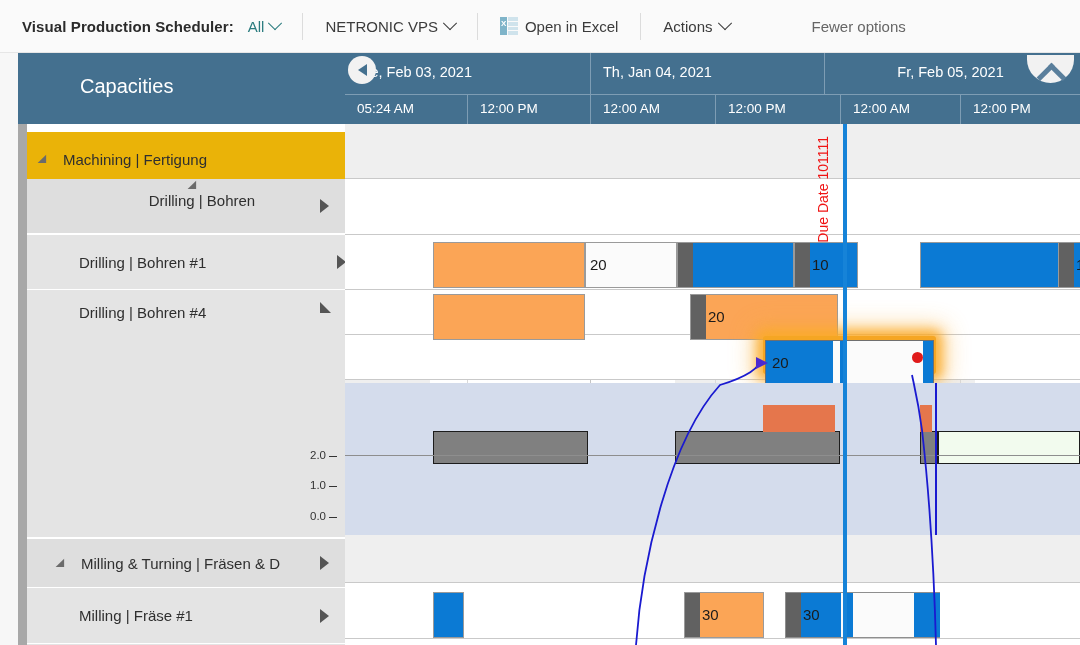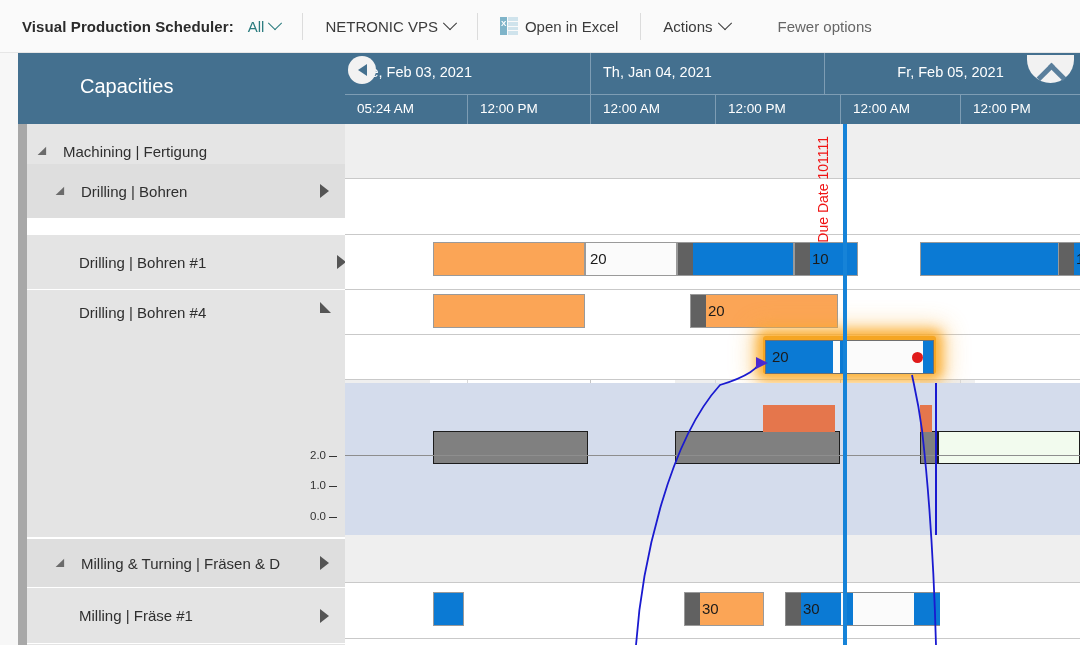--- a/index.html
+++ b/index.html
@@ -39,21 +39,21 @@
   #side-rail{position:absolute;left:18px;top:71px;width:9px;height:521px;background:#a8a8a8;}
   #side-rail2{position:absolute;left:0;top:0;width:18px;height:592px;background:#f7f7f7;}
 
   .srow{position:absolute;left:27px;box-sizing:border-box;display:flex;align-items:center;}
   .srow .tri{width:13px;height:13px;flex:0 0 13px;margin-right:9px;position:relative;}
   .tri-down:after{content:"";position:absolute;left:0;top:2px;border-left:6px solid #6b6b6b;border-top:6px solid transparent;border-bottom:6px solid transparent;transform:rotate(45deg);}
   .tri-play{position:absolute;right:16px;top:50%;margin-top:-7px;width:0;height:0;border-left:9px solid #555;border-top:7px solid transparent;border-bottom:7px solid transparent;cursor:pointer;}
   .tri-collapse{position:absolute;right:14px;top:50%;margin-top:-6px;width:0;height:0;border-left:11px solid #555;border-top:11px solid transparent;cursor:pointer;transform:rotate(0deg);}
   .slabel{font-size:15px;color:#2f2f2f;white-space:nowrap;overflow:hidden;}
 
-  .lvl0{background:#e5e5e5;}
+  .lvl0{background:#eab308;margin-top:8px;}
   .lvl1{background:#dedede;}
   .lvl2{background:#e4e4e4;}
 
   .axis-lab{position:absolute;right:19px;font-size:11.5px;color:#333;text-align:right;}
   .axis-tick{position:absolute;right:8px;width:8px;height:1px;background:#333;}
 
   
   #gantt{position:absolute;left:345px;top:53px;width:735px;height:592px;overflow:hidden;background:#fff;}
   #g-head{position:absolute;left:0;top:0;width:735px;height:71px;background:#44708f;}
   .dayhdr{position:absolute;top:0;height:41px;color:#fff;font-size:14.5px;box-sizing:border-box;padding:11px 0 0 12px;border-left:1px solid #7e9db4;}
@@ -64,21 +64,21 @@
   #collapsebtn:after{content:"";position:absolute;left:14px;top:12px;width:16px;height:16px;border-left:5px solid #5a7f9c;border-top:5px solid #5a7f9c;transform:rotate(45deg);}
 
   #g-body{position:absolute;left:0;top:71px;width:735px;height:521px;}
   .gridcol{position:absolute;top:0;bottom:0;width:1px;background:#d9d9d9;}
   .shade{position:absolute;top:0;bottom:0;background:#efefef;}
   .grow{position:absolute;left:0;width:735px;box-sizing:border-box;}
   .grow.white{background:#ffffff;}
   .grow.grey{background:#efefef;}
   .grow.sep{border-bottom:1px solid #c9c9c9;}
 
-  .bar{position:absolute;box-sizing:border-box;border:1px solid #9a9a9a;height:34px;}
+  .bar{position:absolute;box-sizing:border-box;border:1px solid #9a9a9a;height:46px;}
   .bar .setup{position:absolute;left:0;top:0;bottom:0;width:15px;background:#616161;}
   .bar .lbl{position:absolute;left:17px;top:50%;margin-top:-10px;font-size:15px;color:#1b1b1b;line-height:20px;}
   .bar.orange{background:#fba556;}
   .bar.blue{background:#0b7ad4;}
   .bar.empty{background:#fbfbfb;}
   .bar.split{background:#fbfbfb;}
   .bar .seg{position:absolute;top:0;bottom:0;}
 
   #halo{position:absolute;border-radius:3px;
     box-shadow:0 0 11px 6px rgba(250,170,40,.85), 0 0 22px 11px rgba(250,175,55,.45);
@@ -123,37 +123,37 @@
           <i class="g4"></i>
           <span>X</span>
       </span>
       <span>Open in Excel</span>
     </span>
     <span class="tb-sep"></span>
     <span class="tb-plain">
       <span>Actions</span>
       <span class="chev"></span>
     </span>
-    <span class="tb-grey" style="padding-left:48px;">Fewer options</span>
+    <span class="tb-grey" style="margin-left:34px;padding-left:48px;">Fewer options</span>
   </div>
 
   <div id="sidebar">
     <div id="side-rail2"></div>
     <div id="side-rail"></div>
 
     <div id="side-head">
       <span>Capacities</span>
     </div>
 
     <div class="srow lvl0" style="top:71px;height:54px;width:318px;padding-left:14px;">
       <span class="tri tri-down"></span>
       <span class="slabel">Machining | Fertigung</span>
     </div>
 
-    <div class="srow lvl1" style="top:111px;height:54px;width:318px;padding-left:32px;">
+    <div class="srow lvl1" style="top:126px;height:54px;width:318px;padding-left:32px;flex-direction:column;">
       <span class="tri tri-down"></span>
       <span class="slabel">Drilling | Bohren</span>
       <span class="tri-play"></span>
     </div>
 
     <div class="srow lvl2" style="top:182px;height:54px;width:335px;padding-left:52px;">
       <span class="slabel">Drilling | Bohren #1</span>
       <span class="tri-play"></span>
     </div>
 

